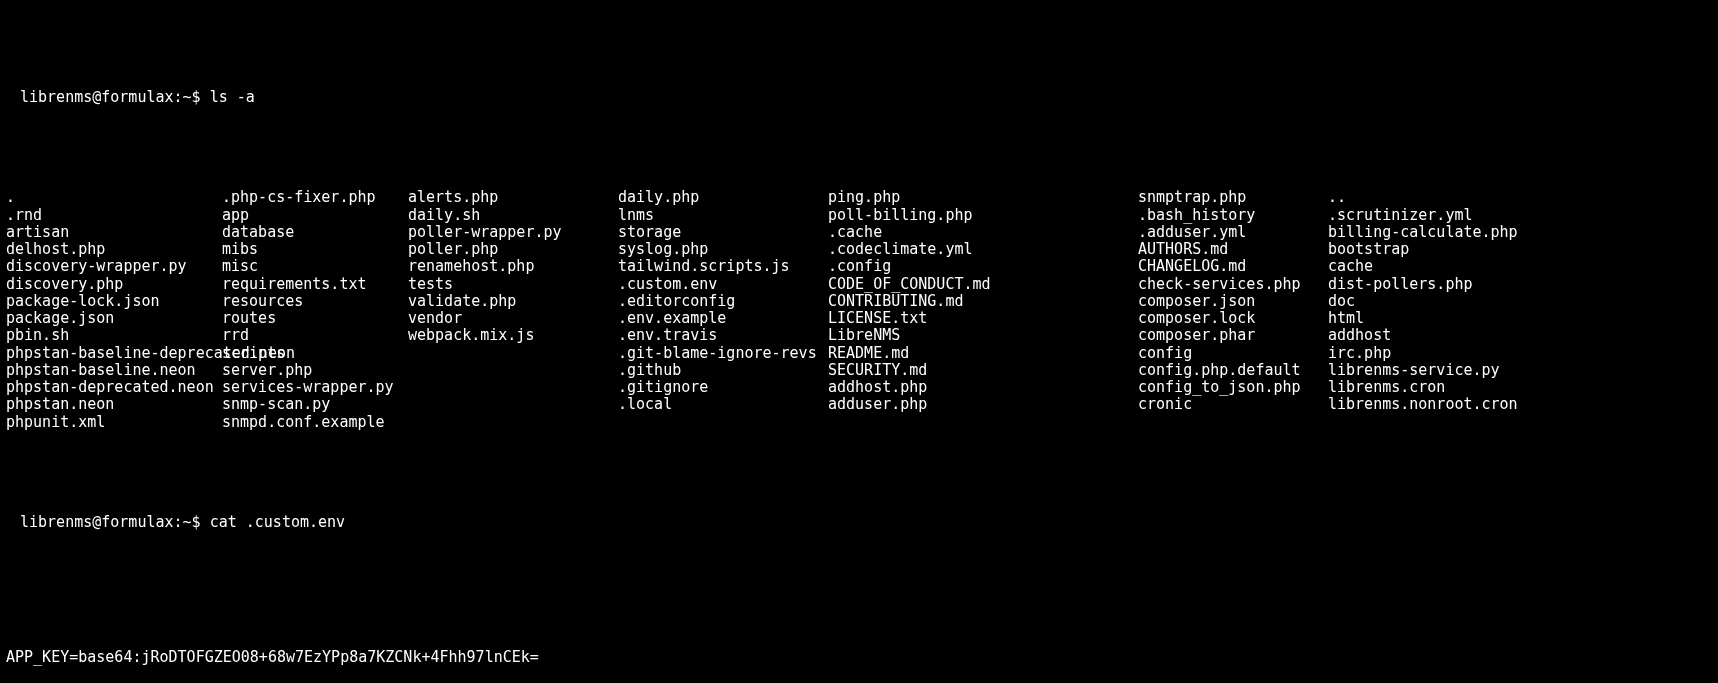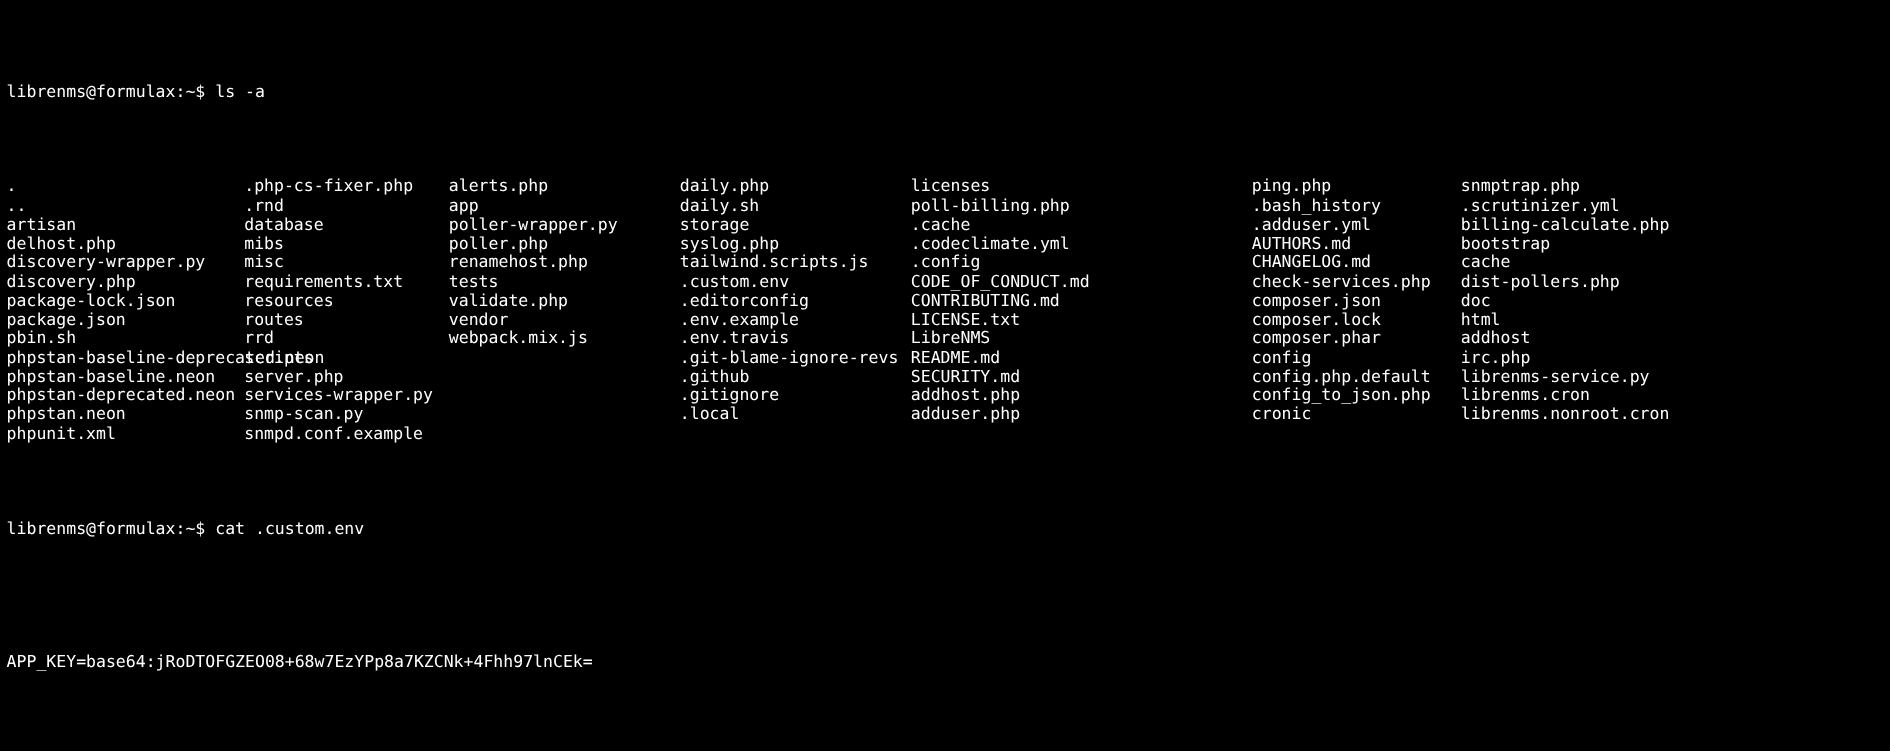--- a/index.html
+++ b/index.html
@@ -11,21 +11,21 @@
     font-size: 15px;
     line-height: 1.15;
     width: 1718px;
     height: 683px;
     overflow: hidden;
   }
   .terminal {
     padding: 6px 6px 0 6px;
     white-space: pre;
   }
-  .prompt-line { margin: 0; }
+  .prompt-line { margin: 14px; }
   .prompt      { color: #fff; }
   .cmd         { color: #fff; }
   .ls-grid {
     display: grid;
     grid-template-columns: 216px 186px 210px 210px 310px 190px auto;
     column-gap: 0;
   }
   .ls-grid span { color: #fff; }
   .cat-block { margin: 0; }
   .cat-line  { display: block; }
@@ -39,28 +39,28 @@
   
   <div class="prompt-line"><span class="prompt">librenms@formulax:~$</span> <span class="cmd">ls -a</span></div>
 
   
   <div class="ls-grid">
     
     <span>.</span>
     <span>.php-cs-fixer.php</span>
     <span>alerts.php</span>
     <span>daily.php</span>
-    <span>licenses</span>
     <span>ping.php</span>
     <span>snmptrap.php</span>
     
     <span>..</span>
     <span>.rnd</span>
     <span>app</span>
     <span>daily.sh</span>
+    <span>lnms</span>
     <span>poll-billing.php</span>
     
     <span>.bash_history</span>
     <span>.scrutinizer.yml</span>
     <span>artisan</span>
     <span>database</span>
     <span>poller-wrapper.py</span>
     <span>storage</span>
     
     <span>.cache</span>

